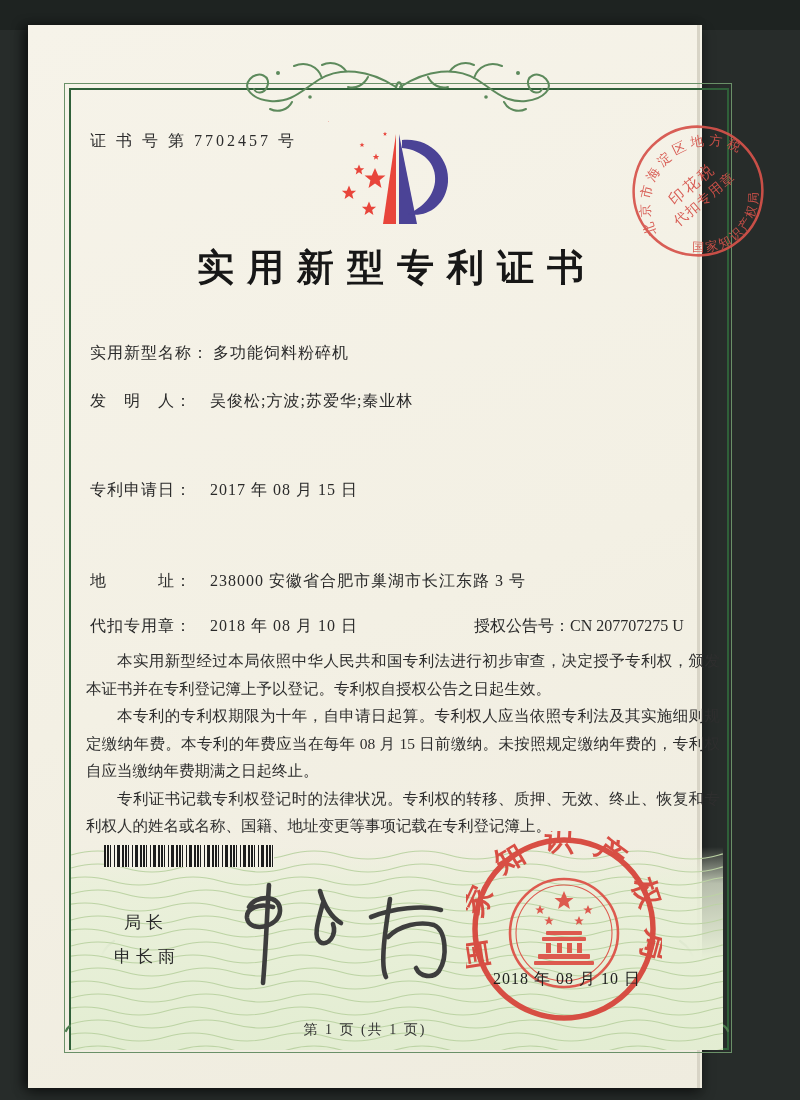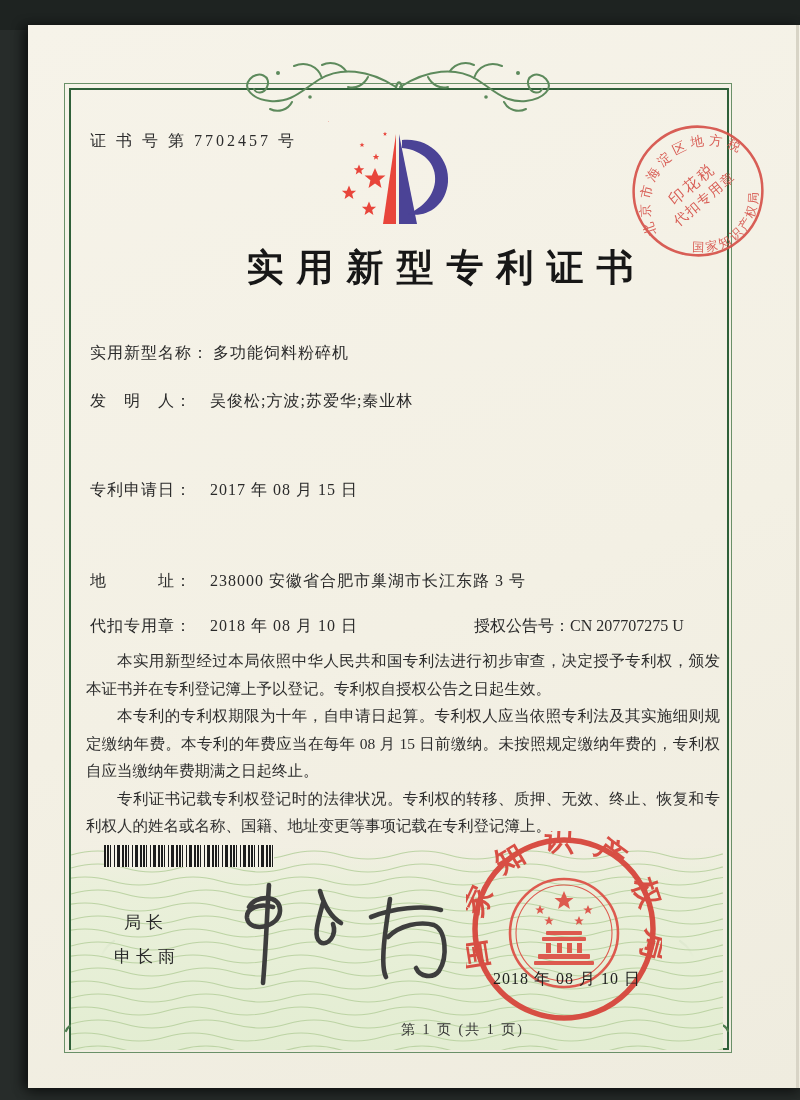--- a/index.html
+++ b/index.html
@@ -3,21 +3,21 @@
 <meta charset="utf-8">
 <style>
   html,body{margin:0;padding:0;}
   body{
     width:800px;height:1100px;position:relative;overflow:hidden;
     background:#272c2a;
     font-family:"Liberation Serif", serif;
   }
   .scanbed-shade{position:absolute;left:0;top:0;width:800px;height:30px;background:#1e2321;}
   .paper{
-    position:absolute;left:28px;top:25px;width:773px;height:1063px;
+    position:absolute;left:28px;top:25px;width:674px;height:1063px;
     background:linear-gradient(160deg,#f6f3e9 0%,#f3f0e4 55%,#efecdf 100%);
     box-shadow:-6px 0 10px rgba(0,0,0,.45), 0 6px 12px rgba(0,0,0,.4);
   }
   .paper-edge{position:absolute;right:2px;top:0;width:3px;height:100%;background:#d8d4c6;}
   .border-outer{position:absolute;left:36px;top:58px;width:666px;height:968px;border:1px solid #6a9068;}
   .border-inner{position:absolute;left:41px;top:63px;width:656px;height:958px;border:2px solid #2f6039;}
   .cert-no{position:absolute;left:62px;top:106px;font-size:16px;letter-spacing:3px;color:#2c2c2c;}
   .title{position:absolute;left:0;top:218px;width:100%;text-align:center;font-size:37px;font-weight:bold;letter-spacing:13px;color:#171717;margin-left:32px;}
   .field-row{position:absolute;left:62px;font-size:16px;color:#2a2a2a;white-space:nowrap;}
   .field-label{display:inline-block;min-width:116px;letter-spacing:1px;}
@@ -33,21 +33,21 @@
     position:absolute;left:76px;top:820px;width:170px;height:22px;
     background:
       repeating-linear-gradient(90deg,#1c1c1c 0 2px,#f5f2e8 2px 3px,#1c1c1c 3px 5px,#f5f2e8 5px 6px,#1c1c1c 6px 7px,#f5f2e8 7px 10px,#1c1c1c 10px 11px,#f5f2e8 11px 13px,#1c1c1c 13px 16px,#f5f2e8 16px 18px);
   }
   .signer-title{position:absolute;left:96px;top:886px;font-size:17px;letter-spacing:5px;color:#2a2a2a;font-family:"Liberation Sans",sans-serif;}
   .signer-name{position:absolute;left:86px;top:920px;font-size:17px;letter-spacing:5px;color:#2a2a2a;font-family:"Liberation Sans",sans-serif;text-align:center;}
   .signature{position:absolute;left:195px;top:852px;}
   .tax-stamp{position:absolute;left:592px;top:88px;width:156px;height:156px;transform:rotate(-40deg);opacity:.92;}
   .main-seal{position:absolute;left:438px;top:806px;opacity:.95;}
   .seal-date{position:absolute;left:448px;top:944px;width:182px;text-align:center;font-size:16px;letter-spacing:1px;color:#1f1f1f;}
-  .footer{position:absolute;left:0;top:996px;width:100%;text-align:center;font-size:14px;letter-spacing:2px;color:#333;padding-left:48px;}
+  .footer{position:absolute;left:0;top:996px;width:100%;text-align:center;font-size:14px;letter-spacing:2px;color:#333;}
   .ornament-top{position:absolute;left:190px;top:32px;}
   .ornament-bl{position:absolute;left:28px;top:910px;}
   .ornament-br{position:absolute;left:590px;top:910px;transform:scaleX(-1);}
   .logo{position:absolute;left:300px;top:96px;}
   svg text{font-family:"Liberation Serif",serif;}
 </style>
 </head>
 <body>
 
 <div class="scanbed-shade"></div>

